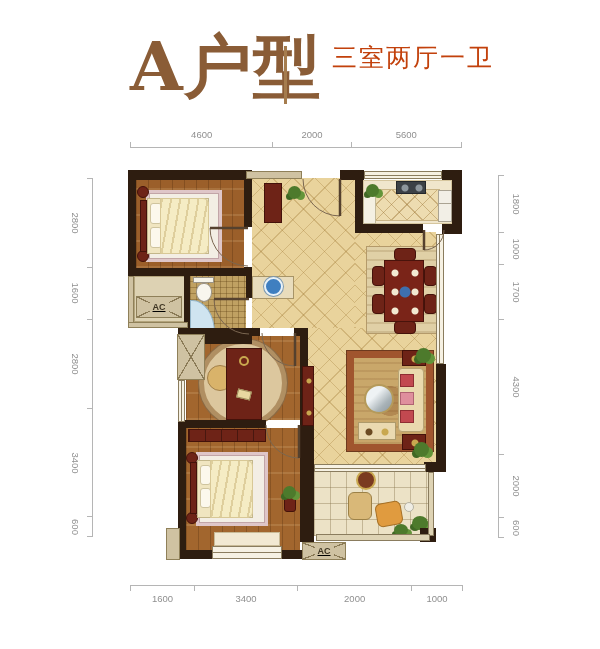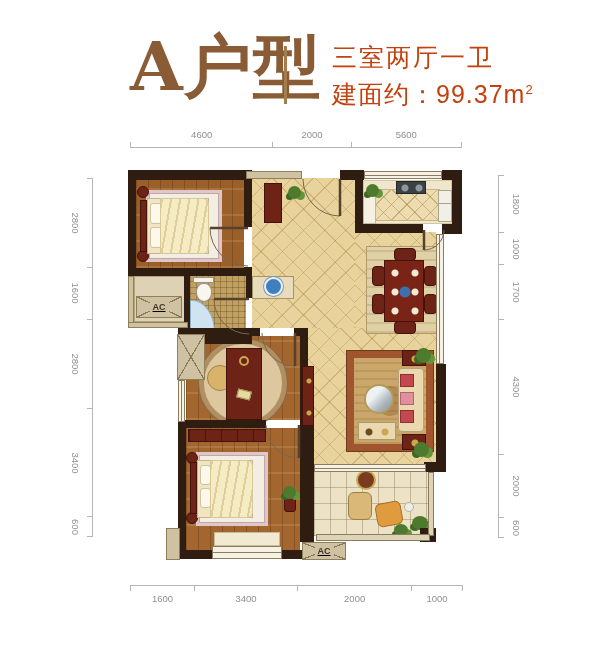--- a/index.html
+++ b/index.html
@@ -80,21 +80,20 @@
 </style>
 </head>
 <body>
 
 <div id="stage">
 
   <div class="ab title">A户型</div>
   <div class="ab hdiv"></div>
   <div class="ab sub">
     <div class="s1">三室两厅一卫</div>
-    <div class="s2"><span>建面约：99.37m</span><sup>2</sup></div>
   </div>
 
   <div class="ruler rh rh-a" style="left:130px;top:142px;width:332px;">
       <div class="seg" style="flex-grow: 4600;">
         <span class="lbl">4600</span>
       </div>
       <div class="seg" style="flex-grow: 2000;">
         <span class="lbl">2000</span>
       </div>
       <div class="seg" style="flex-grow: 3300;">

